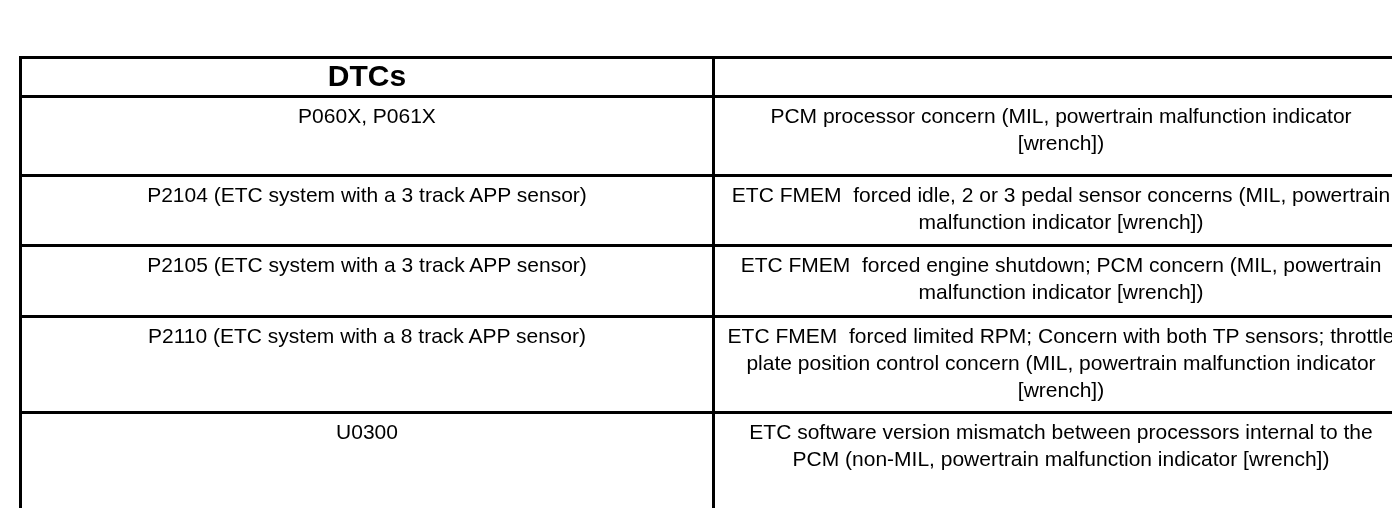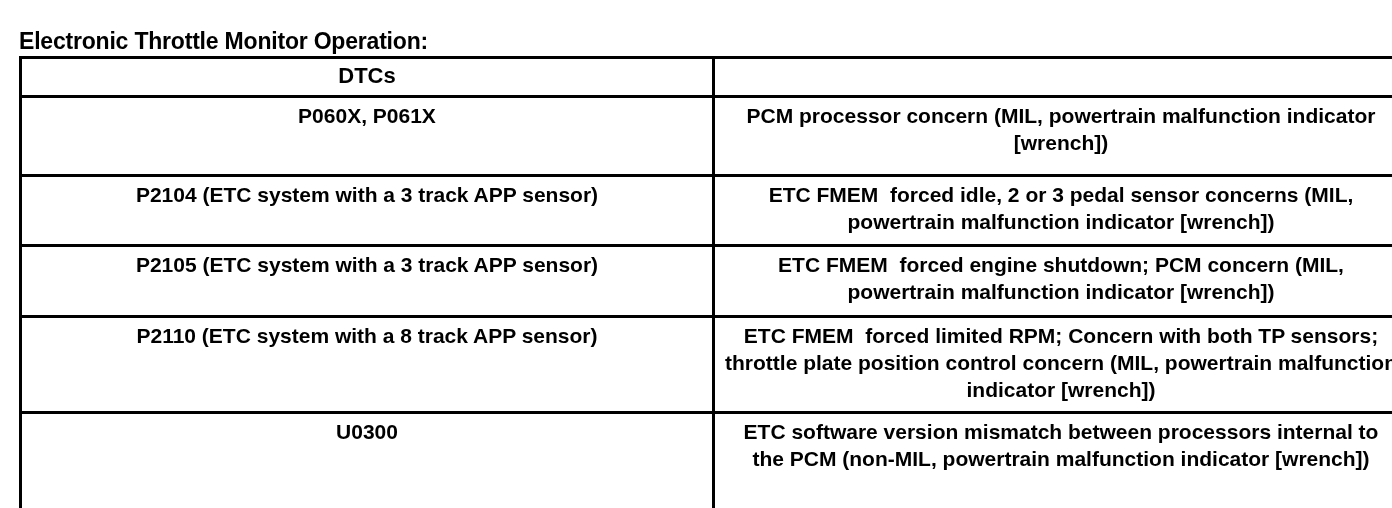--- a/index.html
+++ b/index.html
@@ -45,30 +45,30 @@
     border: 3px solid #000000;
   }
 
   #dtc-table td {
     border: 3px solid #000000;
     padding: 4px 10px 0 10px;
     text-align: center;
     vertical-align: top;
     font-size: 21px;
     line-height: 27px;
-    font-weight: bold;
+    font-weight: normal;
     color: #000000;
   }
 
   #dtc-table td.col-left  { width: 670px; }
   #dtc-table td.col-right { width: 672px; }
 
   #dtc-table tr.header-row td {
     font-weight: bold;
-    font-size: 22px;
+    font-size: 30px;
     height: 33px;
     padding-top: 3px;
   }
 
   tr.row-r1 td { height: 72px; }
   tr.row-r2 td { height: 63px; margin-left: 44px; }
   tr.row-r3 td { height: 64px; }
   tr.row-r4 td { height: 89px; }
   tr.row-r5 td { height: 90px; }
 
@@ -76,21 +76,20 @@
     display: block;
     white-space: pre-wrap;
   }
   .empty-cell { display: block; min-height: 1px; }
 </style>
 </head>
 <body>
 
 <div id="page">
 
-  <h1 id="doc-title">Electronic Throttle Monitor Operation:</h1>
 
   <table id="dtc-table">
     <tbody>
       <tr class="header-row">
         <td class="col-left">
           <span class="cell-text">DTCs</span>
         </td>
         <td class="col-right">
           <span class="empty-cell"></span>
         </td>

